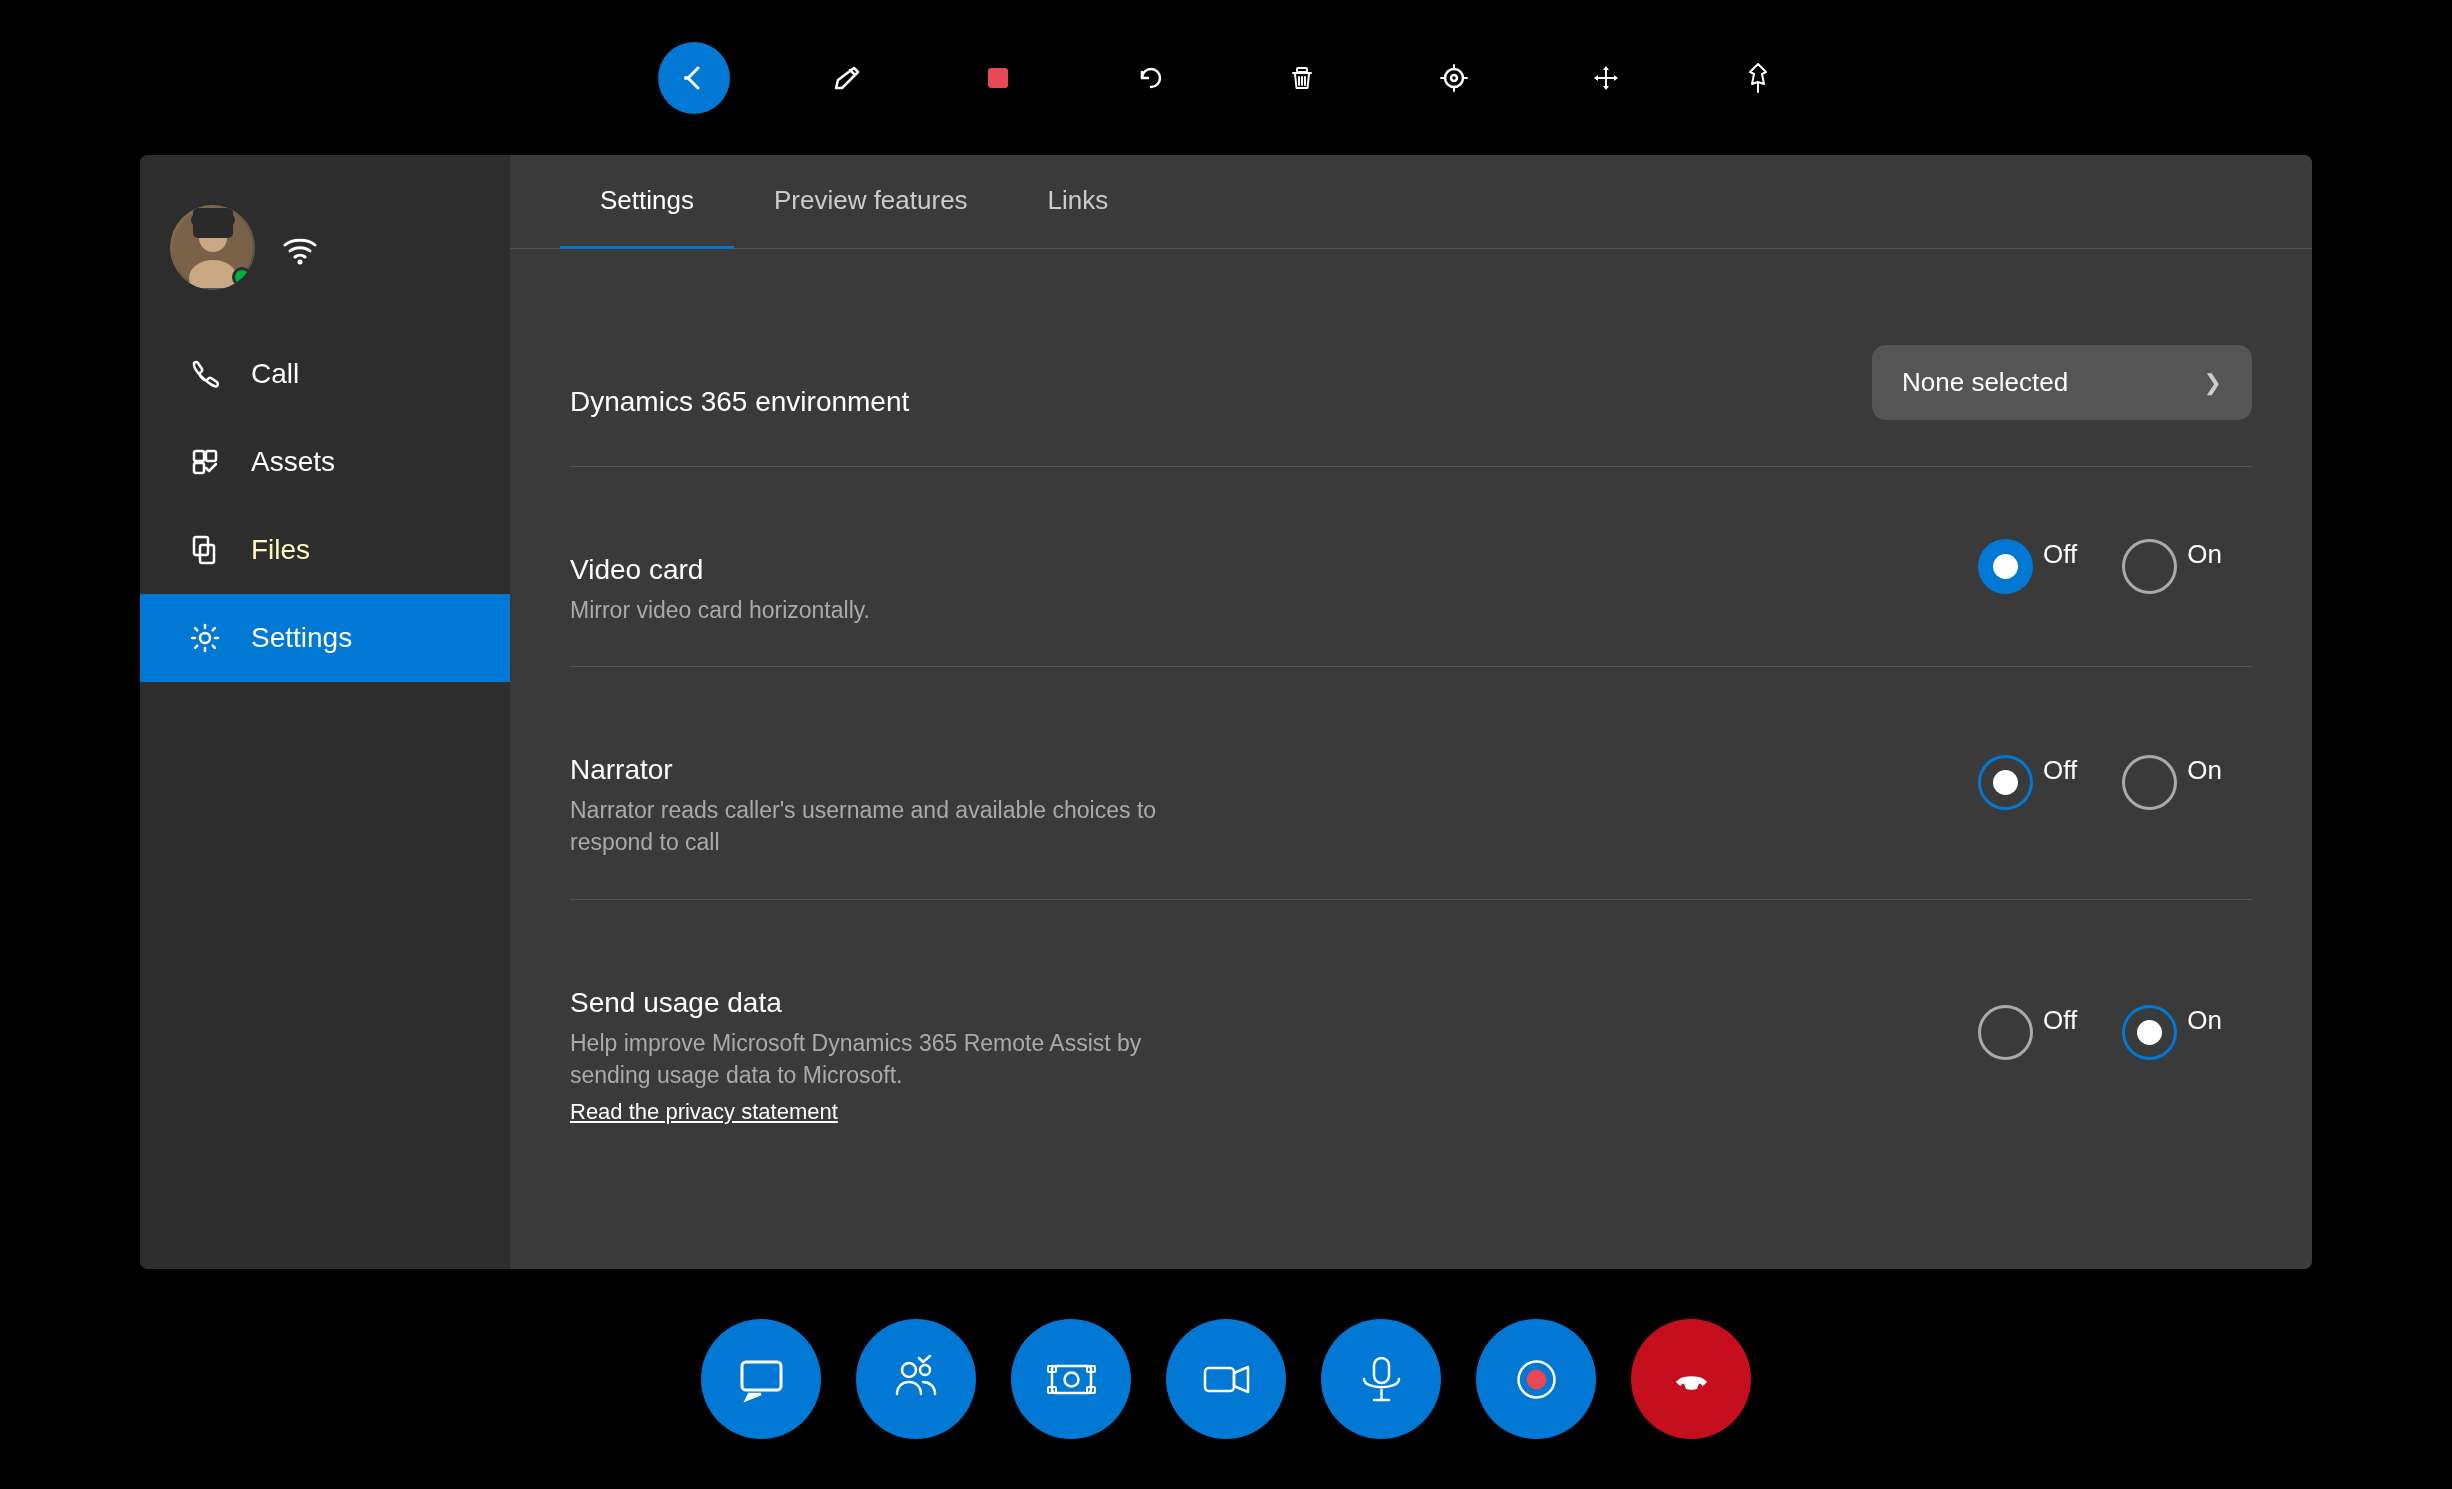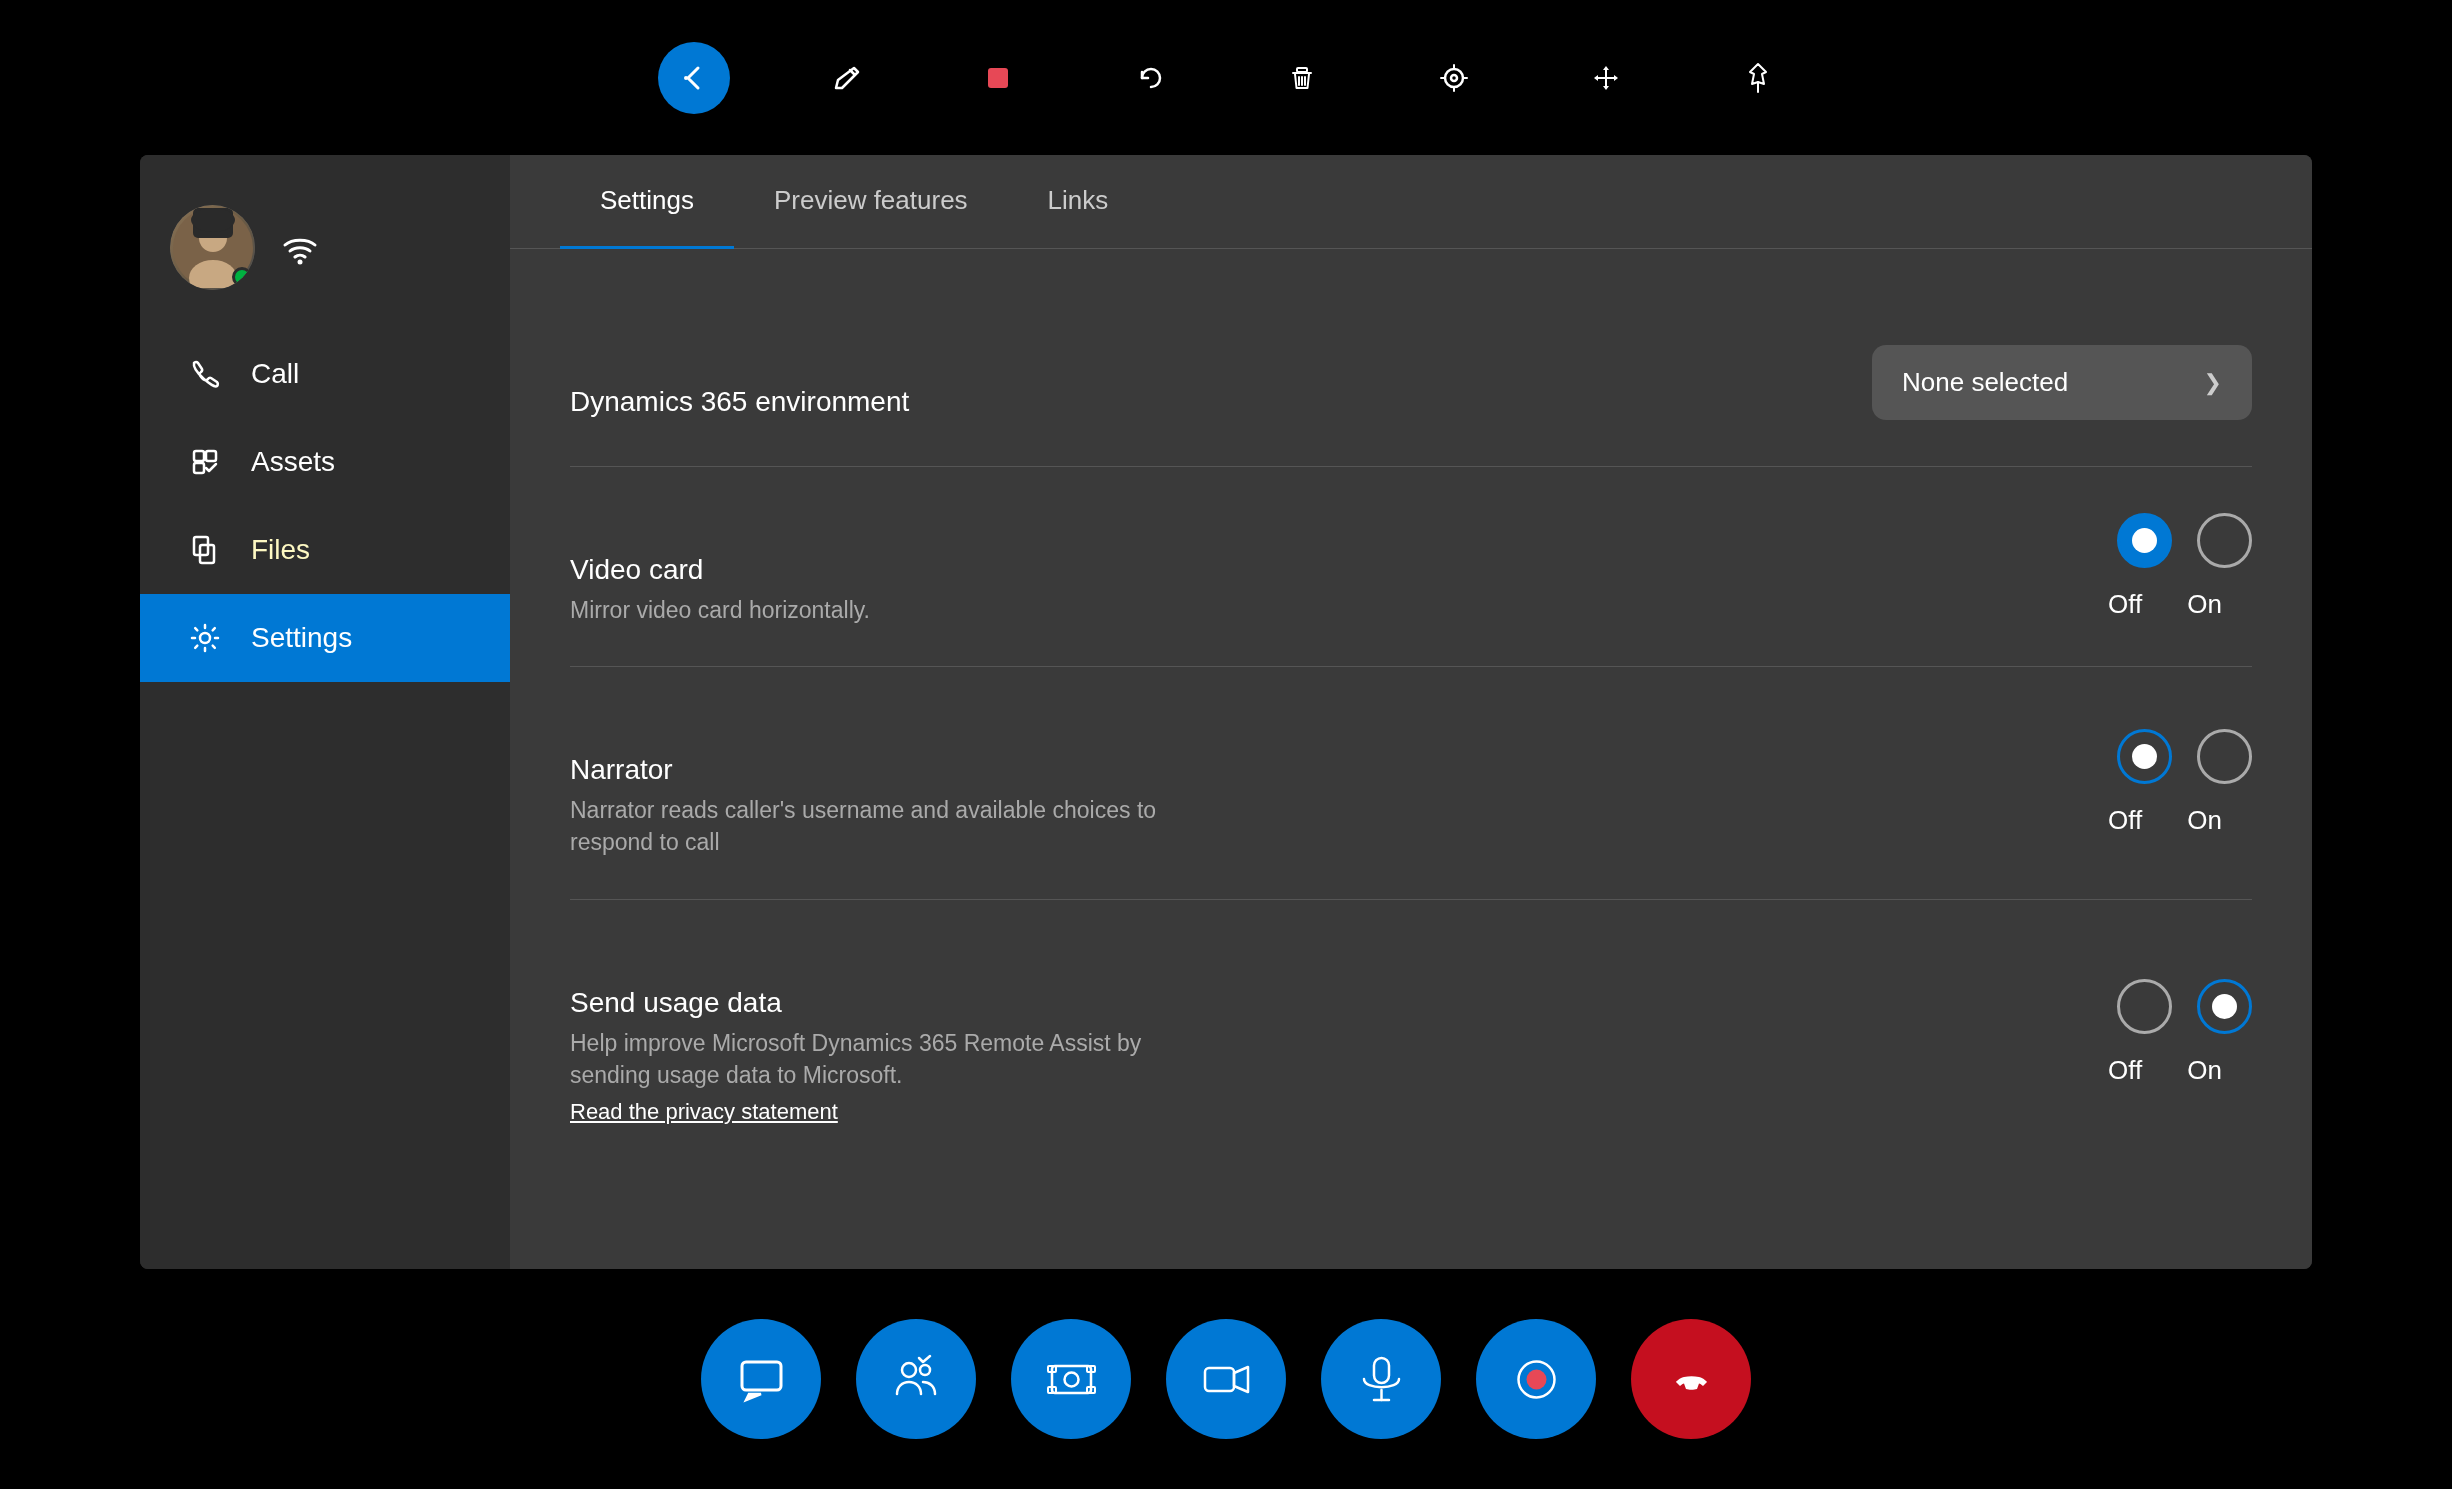--- a/index.html
+++ b/index.html
@@ -231,24 +231,23 @@
       gap: 20px;
     }
 
     .env-dropdown .chevron {
       font-size: 22px;
       color: #ccc;
     }
 
     .radio-option {
       display: flex;
-      align-items: flex-end;
-      gap: 21px;
+      align-items: flex-start;
+      gap: 10px;
       cursor: pointer;
-      flex-direction: column;
     }
 
     .radio-circle {
       width: 55px;
       height: 55px;
       border-radius: 50%;
       border: 3px solid #aaa;
       display: flex;
       align-items: center;
       justify-content: center;

